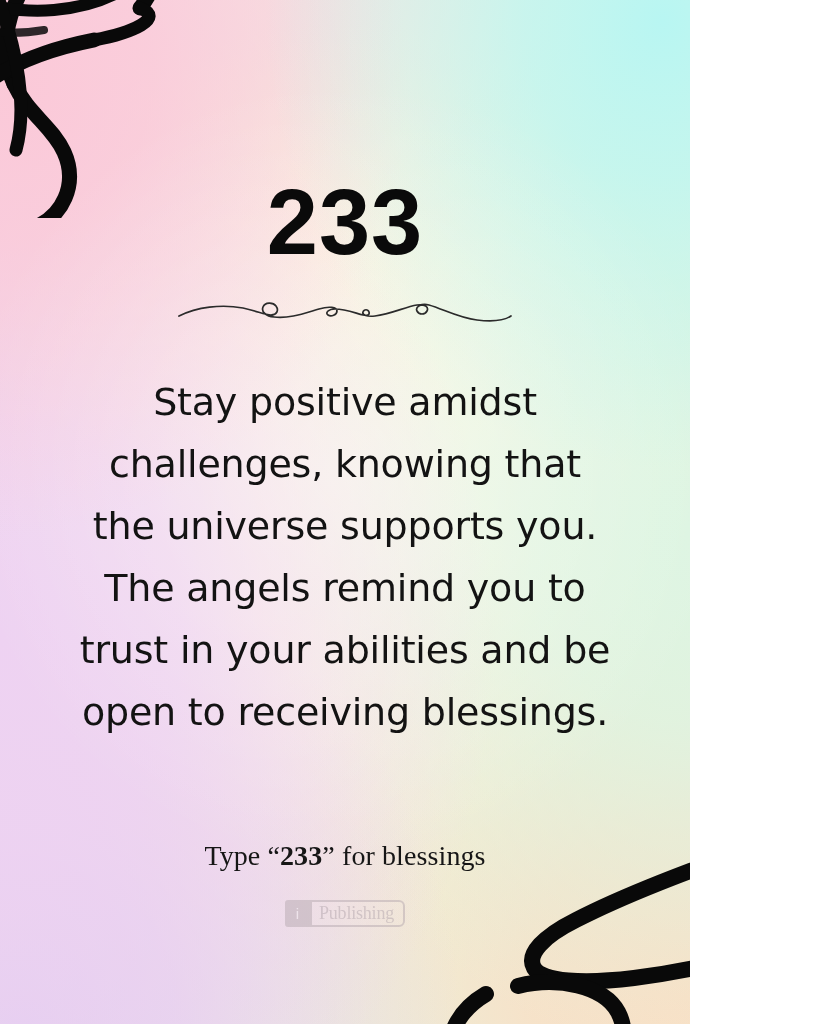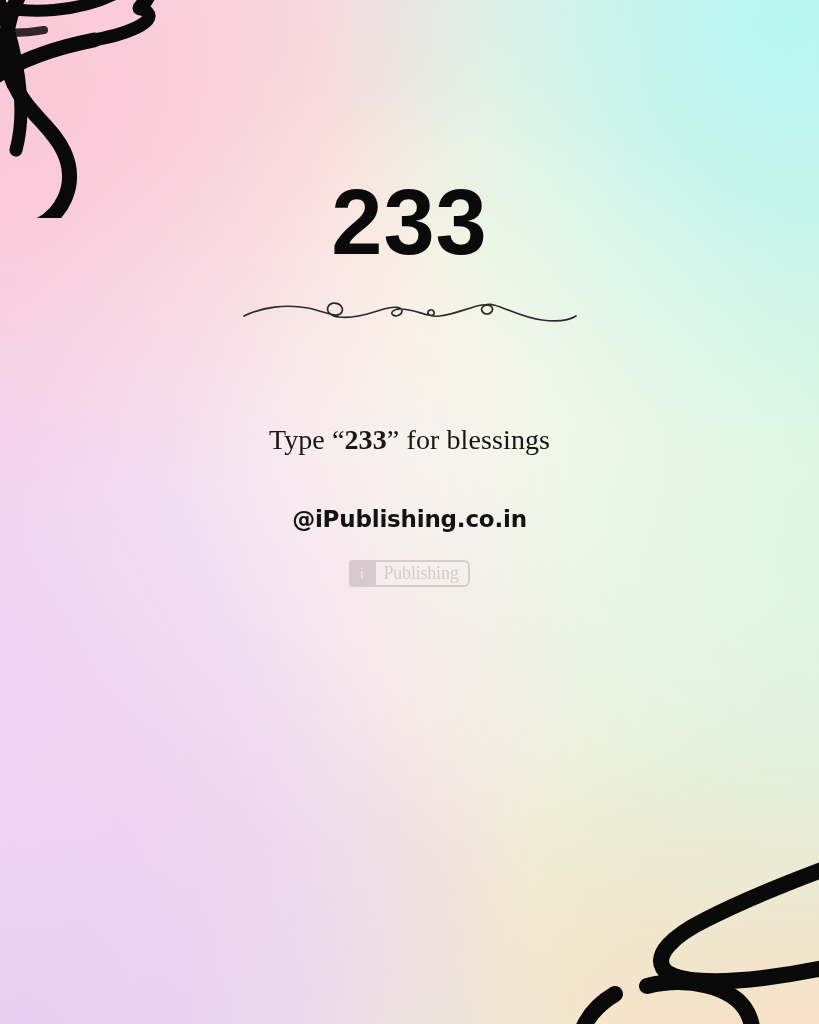--- a/index.html
+++ b/index.html
@@ -7,21 +7,21 @@
     margin: 0;
     padding: 0;
     background: #ffffff;
   }
   body {
     font-family: "Liberation Sans", sans-serif;
   }
 
   .card {
     position: relative;
-    width: 819px;
+    width: 690px;
     height: 1024px;
     overflow: hidden;
     background: #f7e9f2;
     isolation: isolate;
   }
 
   
   .bg-base {
     position: absolute;
     inset: 0;
@@ -205,26 +205,26 @@
                    C 148 19, 151 15, 158 15 C 168 15, 178 19, 186 21
                    C 190 22, 193 21, 192 18 C 191 15, 187 15, 186 18
                    C 185 21, 190 23, 198 22 C 214 20, 228 13, 240 11
                    C 248 10, 252 13, 250 17 C 248 21, 242 21, 240 17
                    C 238 13, 244 9, 252 11 C 266 15, 282 24, 300 26
                    C 316 28, 328 26, 334 22"></path>
         </g>
       </svg>
     </div>
 
+    <p class="quote">Stay positive amidst challenges, knowing that the universe supports you. The angels remind you to trust in your abilities and be open to receiving blessings.</p>
 
     <p class="cta">
       <span>Type “</span><b>233</b><span>” for blessings</span>
     </p>
 
-    <p class="handle">@iPublishing.co.in</p>
 
     <div class="watermark">
       <span class="wm-i">i</span>
       <span class="wm-word">Publishing</span>
     </div>
 
   </div>
 </div>
 
 </body></html>

